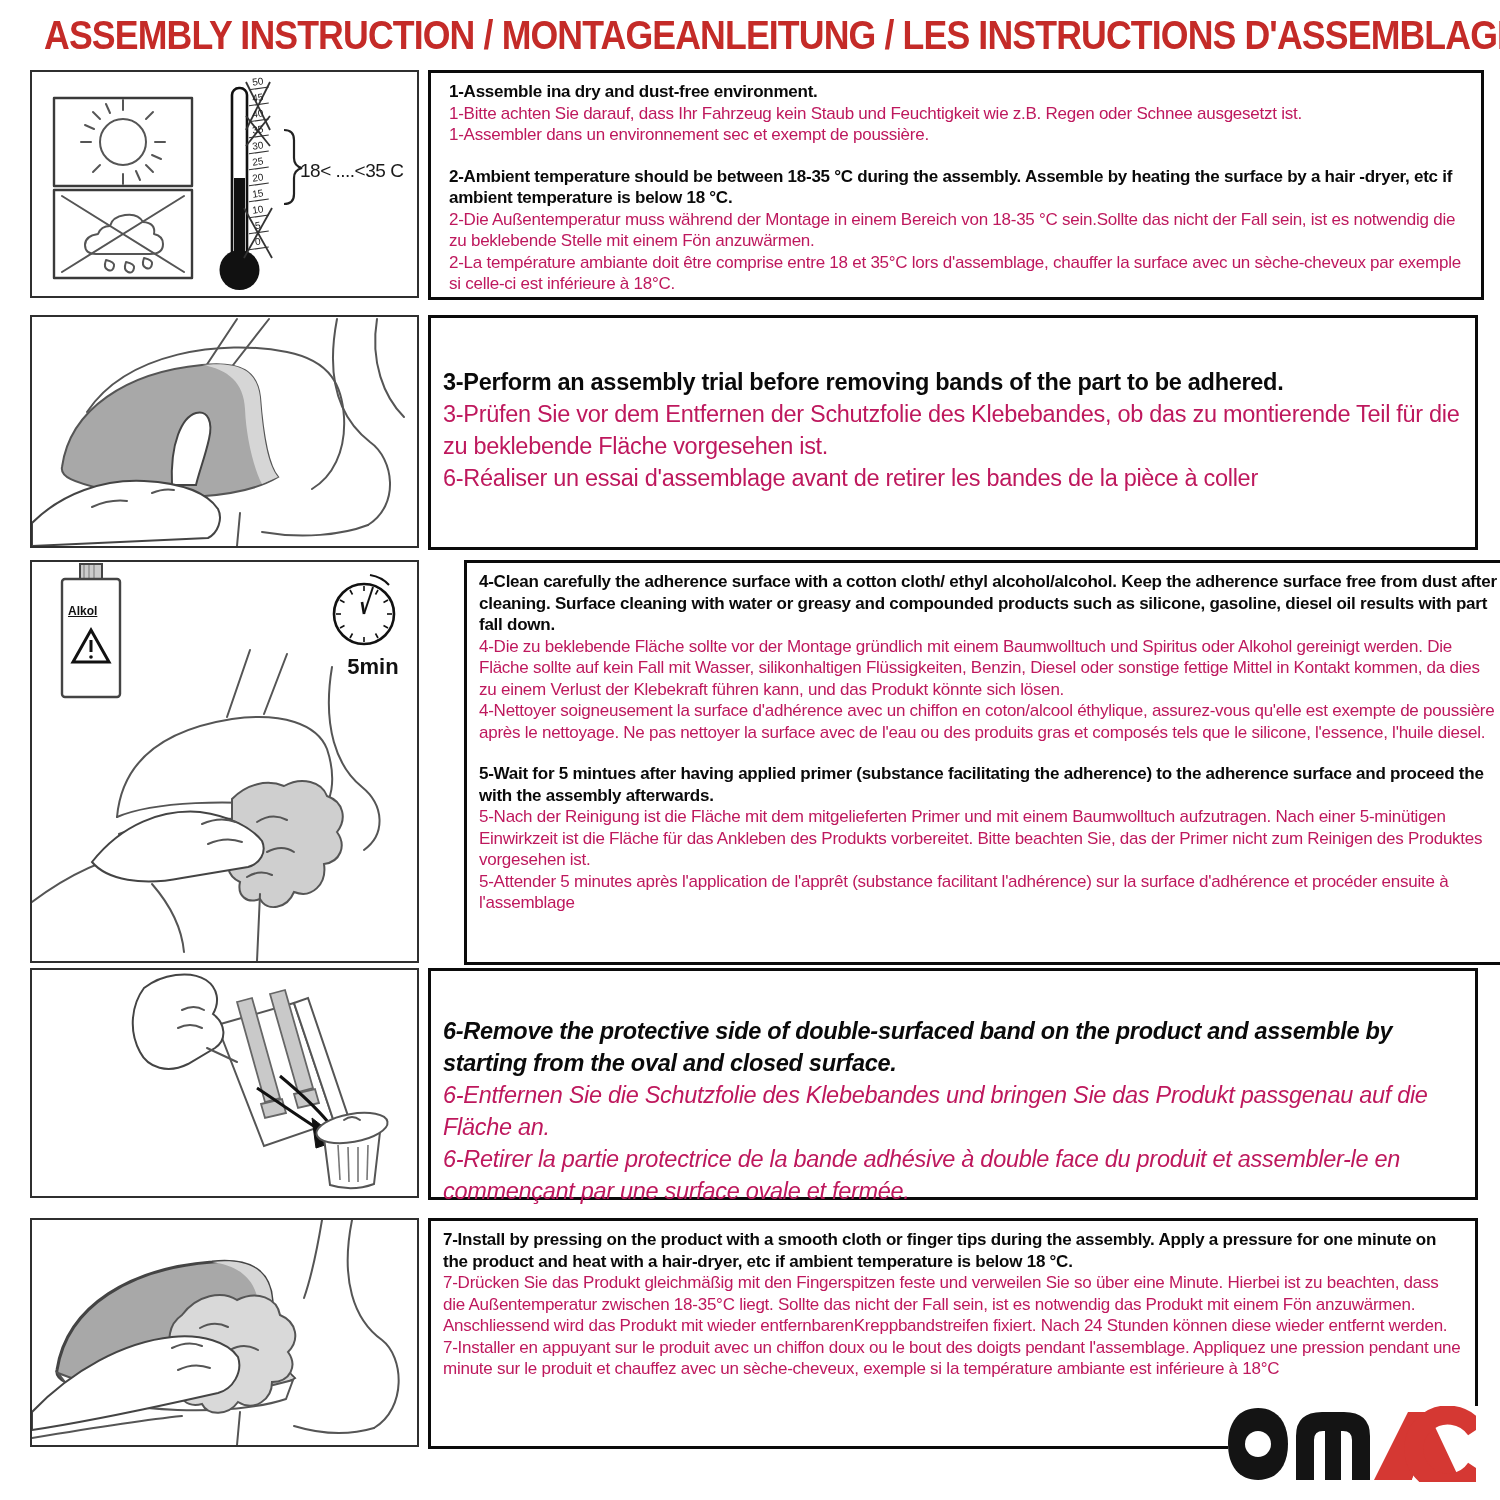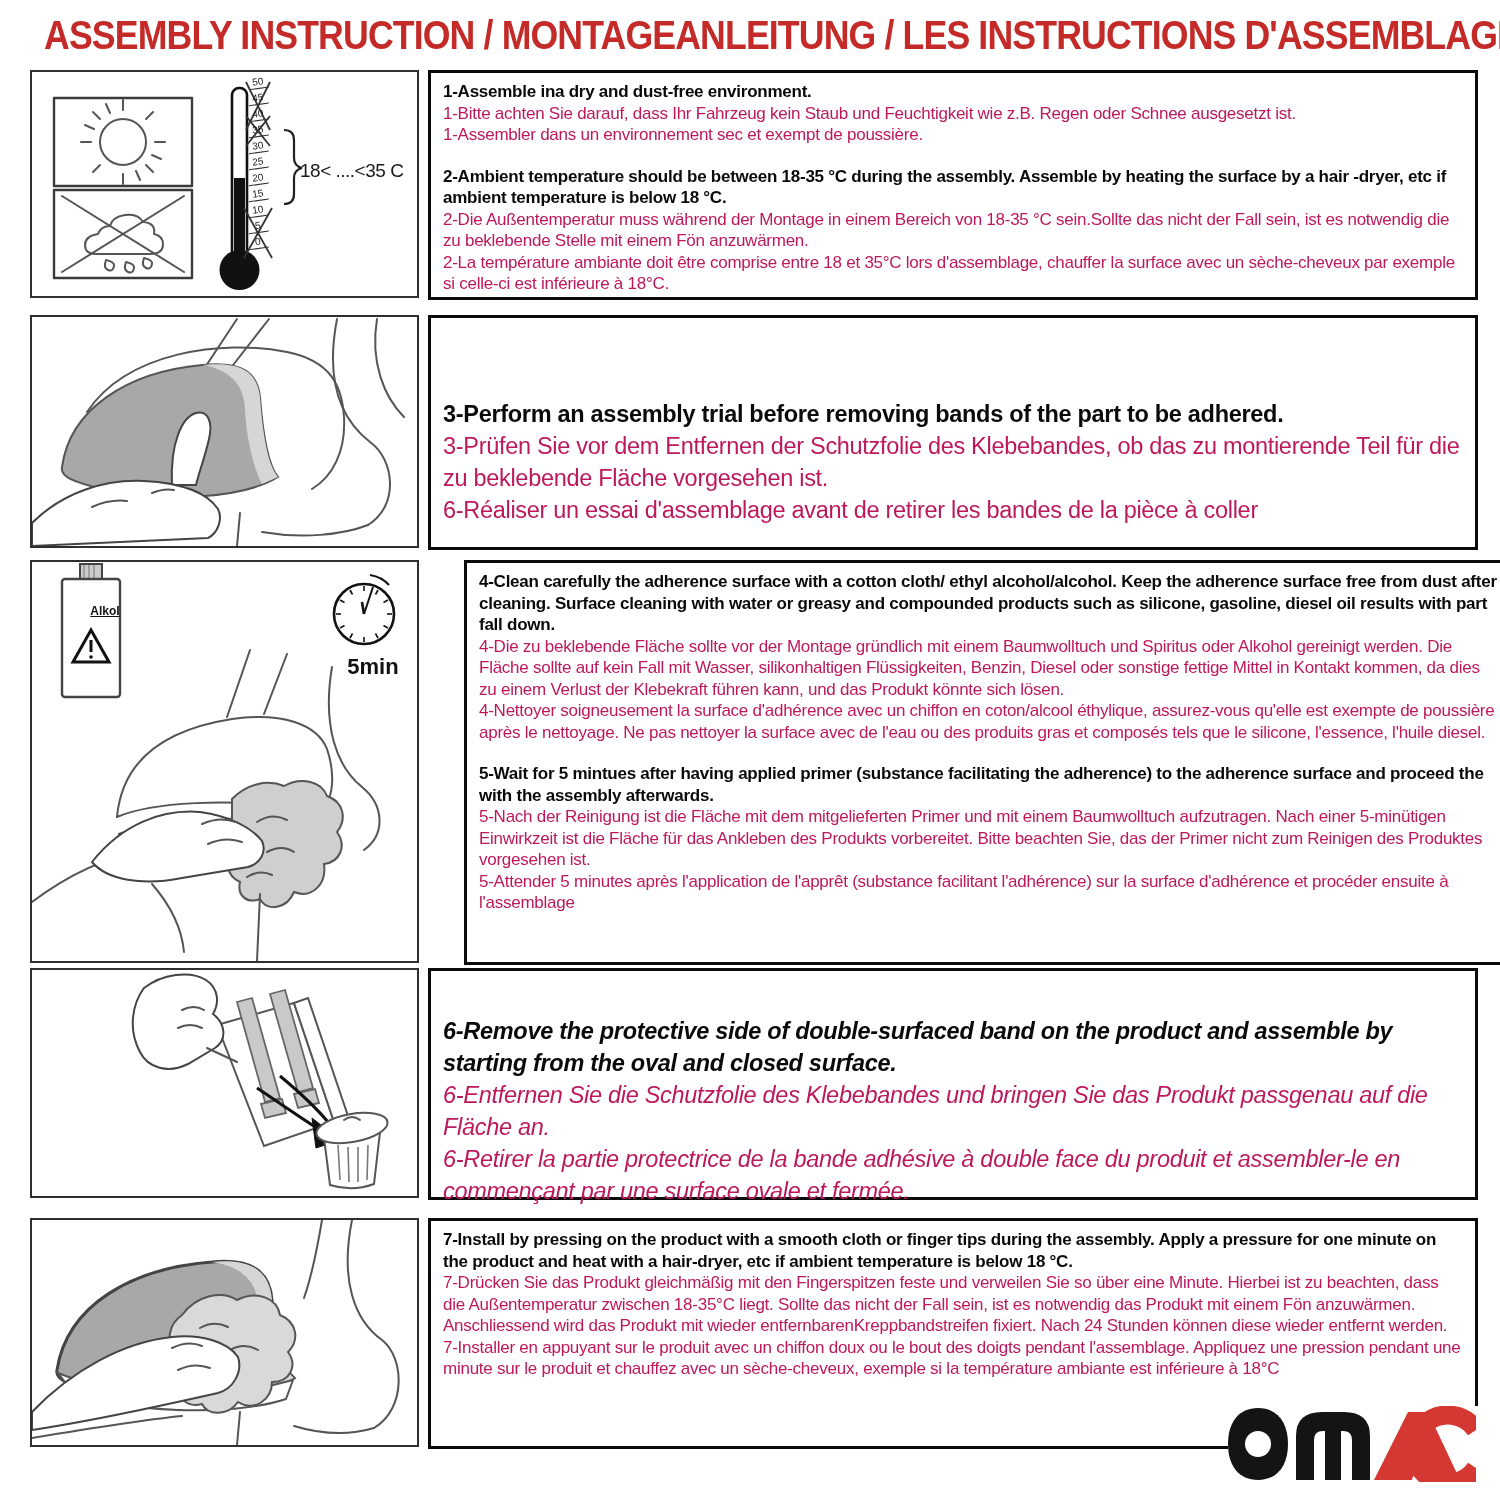--- a/index.html
+++ b/index.html
@@ -10,38 +10,38 @@
          font-size:41px;letter-spacing:-1px;white-space:nowrap;
          transform:scaleX(0.87);transform-origin:0 50%;}
   
   .illus{position:absolute;left:30px;width:385px;border:2px solid #2f2f2f;background:#fff;}
   .txtbox{position:absolute;left:428px;width:1044px;border:3px solid #0b0b0b;background:#fff;}
   .illus.i1{top:70px;height:224px;}
   .illus.i2{top:315px;height:229px;}
   .illus.i3{top:560px;height:399px;}
   .illus.i4{top:968px;height:226px;}
   .illus.i5{top:1218px;height:225px;}
-  .txtbox.t1{top:70px;height:224px;}
+  .txtbox.t1{top:70px;height:224px;padding-left:6px;}
   .txtbox.t2{top:315px;height:229px;}
   .txtbox.t3{top:560px;height:399px;margin-left:36px;}
   .txtbox.t4{top:968px;height:226px;}
   .txtbox.t5{top:1218px;height:225px;}
   .tb{padding:8px 14px 6px 12px;}
-  .t2 .tb{padding-top:80px;}
+  .t2 .tb{padding-top:48px;}
   .t4 .tb{padding-top:44px;font-style:italic;}
   .tb p{margin:0;font-size:17px;line-height:21.5px;letter-spacing:-0.25px;}
   .tb p.b{font-weight:bold;color:#0a0a0a;}
   .tb p.r{color:#be185d;}
   .tb p.spacer{height:20px;}
   .lg p{font-size:23.5px;line-height:32px;letter-spacing:-0.3px;}
   
   .thermo-num{position:absolute;width:20px;text-align:center;font-size:10px;color:#222;
               border-bottom:1.4px solid #333;transform:rotate(-8deg);line-height:12px;}
   .illus-label{position:absolute;font-weight:bold;color:#111;}
-  .lbl-alkol{left:50px;top:42px;width:46px;text-align:center;font-size:12px;text-decoration:underline;}
+  .lbl-alkol{left:36px;top:42px;width:46px;font-size:12px;text-decoration:underline;}
   .lbl-5min{left:304px;top:92px;width:74px;text-align:center;font-size:22px;letter-spacing:0;}
   .lbl-range{position:absolute;left:268px;top:88px;font-size:19px;letter-spacing:-0.5px;color:#1a1a1a;font-weight:normal;}
   svg{display:block;}
   .lineart{stroke:#555;fill:none;stroke-width:2;stroke-linecap:round;stroke-linejoin:round;}
   .lineart-dk{stroke:#3a3a3a;fill:none;stroke-width:2.4;stroke-linecap:round;stroke-linejoin:round;}
   
   .logo-patch{position:absolute;left:1228px;top:1406px;width:258px;height:84px;background:#fff;}
 </style>
 </head>
 <body>

